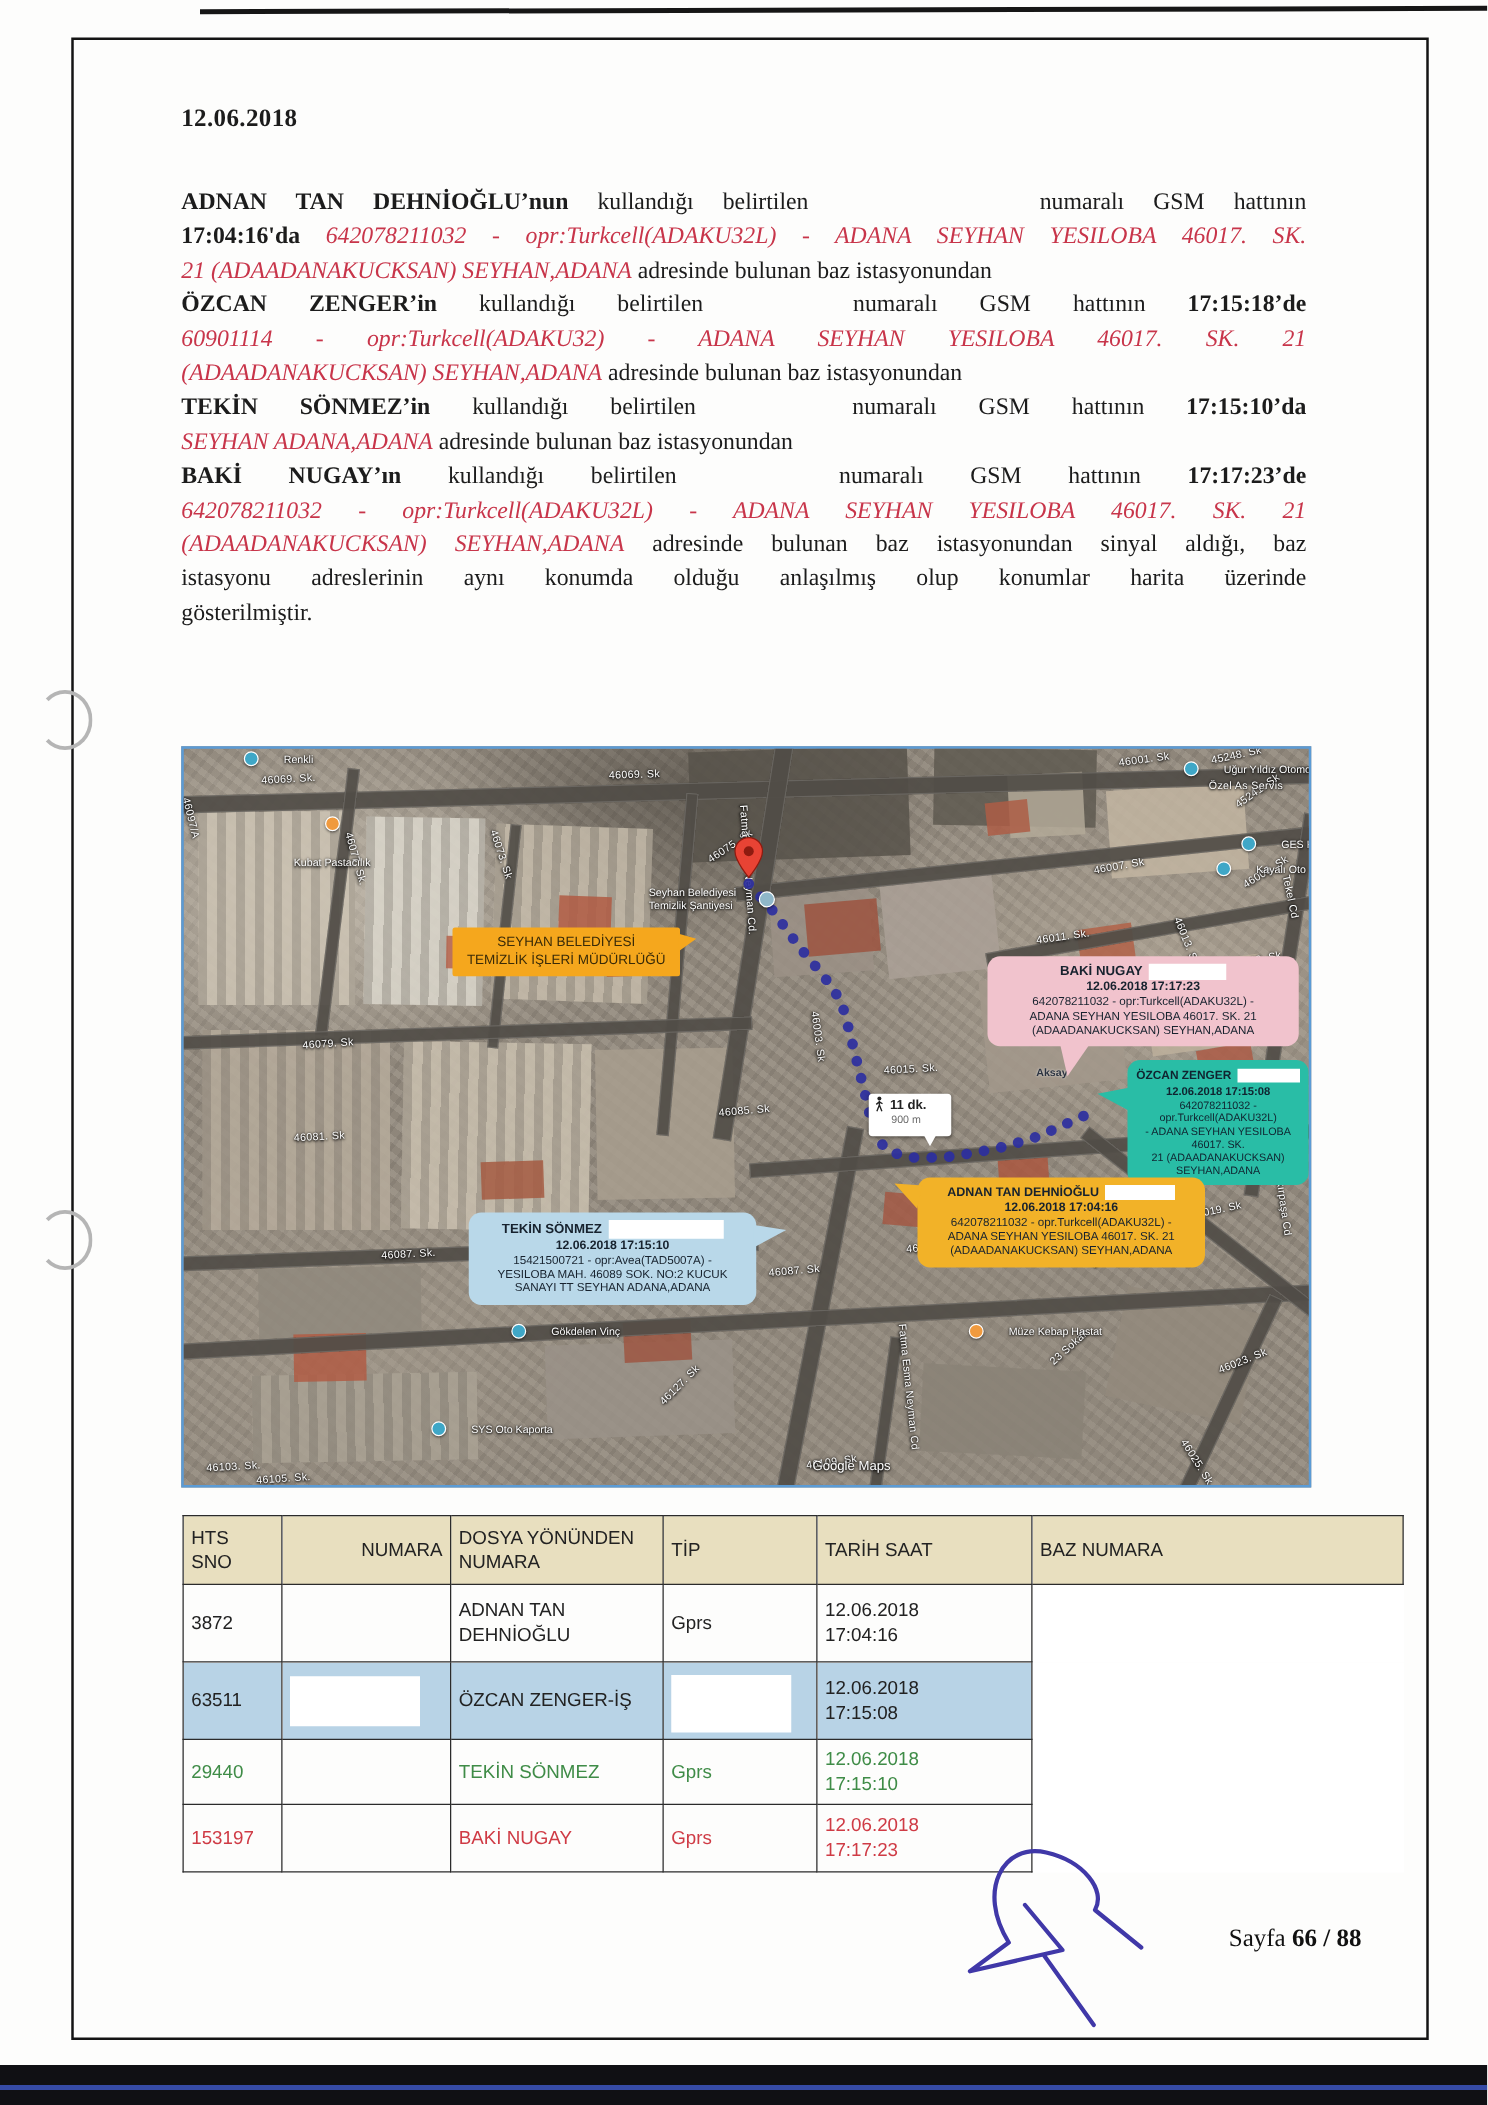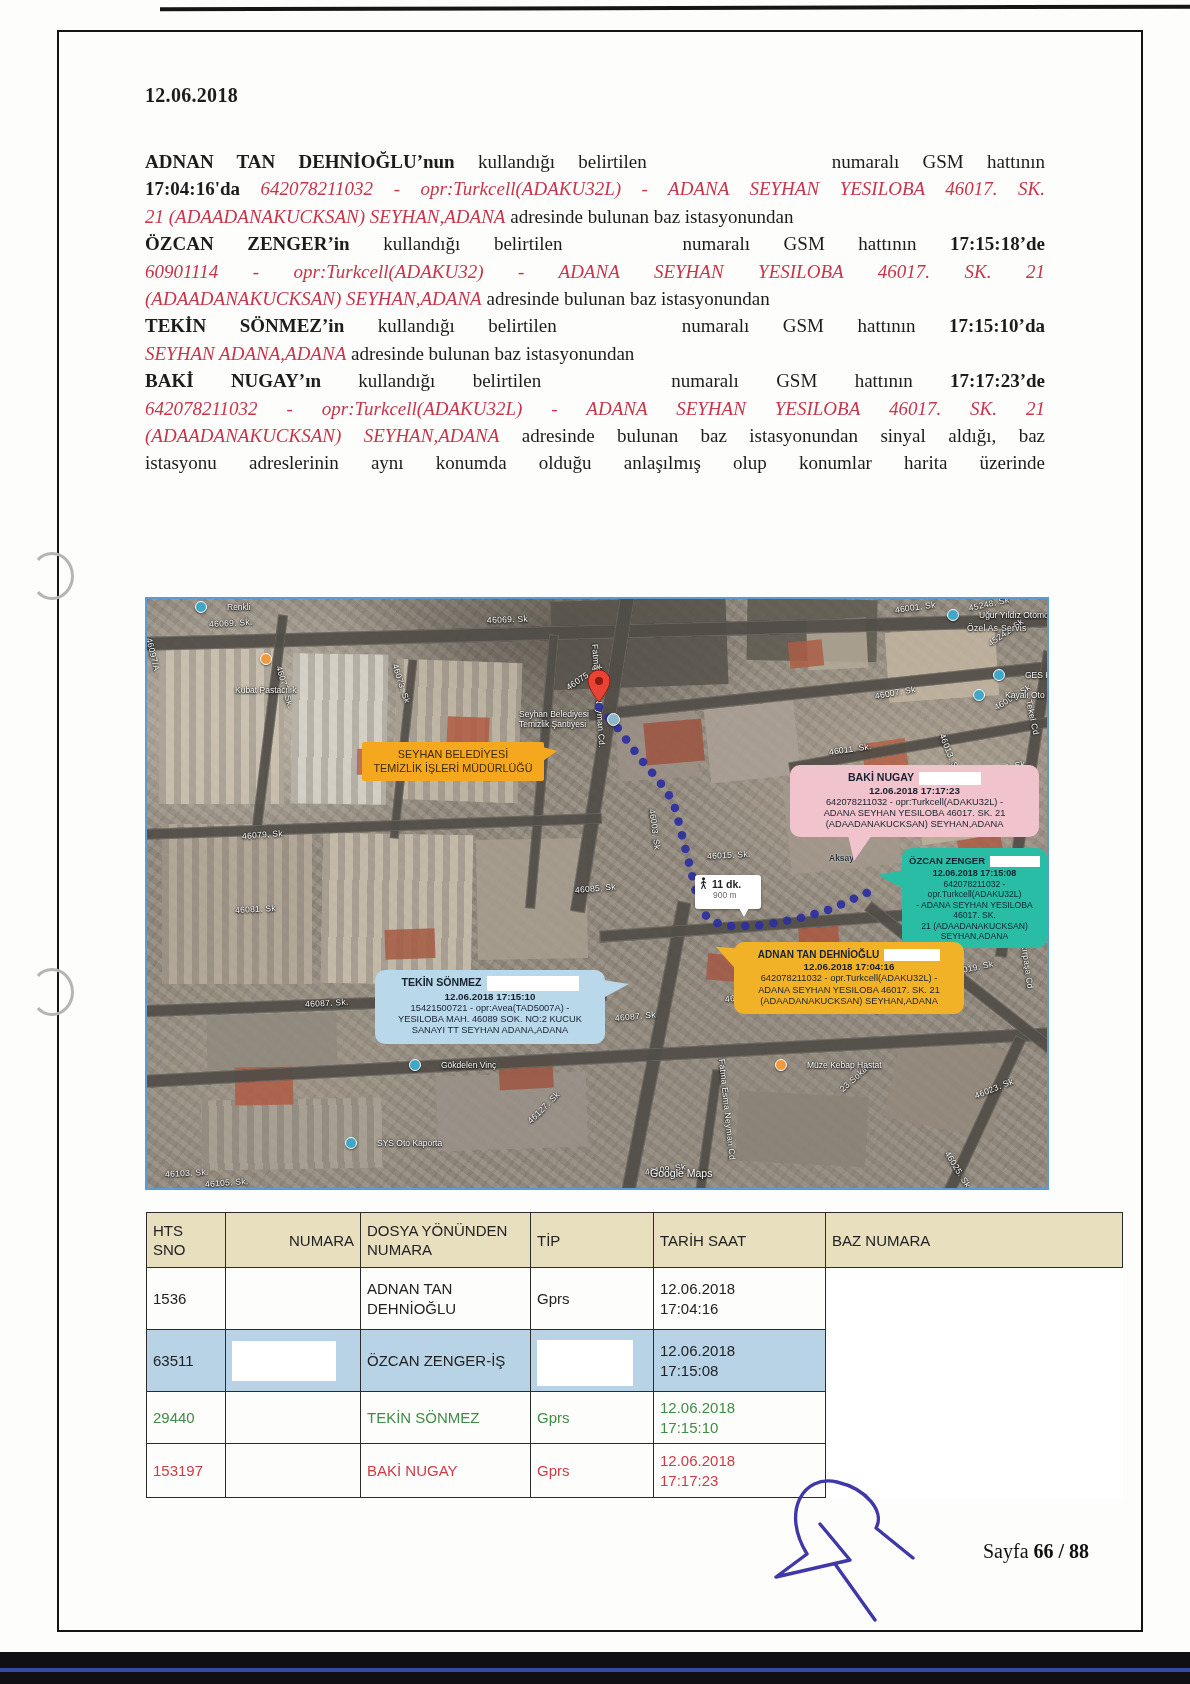--- a/index.html
+++ b/index.html
@@ -128,20 +128,21 @@
     <div class="pl"><span class="r">21 (ADAADANAKUCKSAN) SEYHAN,ADANA</span> <span>adresinde bulunan baz istasyonundan</span></div>
     <div class="pl j"><span class="b">ÖZCAN ZENGER’in</span> <span>kullandığı belirtilen</span><span class="gap g2"></span><span>numaralı GSM hattının</span> <span class="b">17:15:18’de</span></div>
     <div class="pl j"><span class="r">60901114 - opr:Turkcell(ADAKU32) - ADANA SEYHAN YESILOBA 46017. SK. 21</span></div>
     <div class="pl"><span class="r">(ADAADANAKUCKSAN) SEYHAN,ADANA</span> <span>adresinde bulunan baz istasyonundan</span></div>
     <div class="pl j"><span class="b">TEKİN SÖNMEZ’in</span> <span>kullandığı belirtilen</span><span class="gap g3"></span><span>numaralı GSM hattının</span> <span class="b">17:15:10’da</span></div>
     <div class="pl"><span class="r">SEYHAN ADANA,ADANA</span> <span>adresinde bulunan baz istasyonundan</span></div>
     <div class="pl j"><span class="b">BAKİ NUGAY’ın</span> <span>kullandığı belirtilen</span><span class="gap g4"></span><span>numaralı GSM hattının</span> <span class="b">17:17:23’de</span></div>
     <div class="pl j"><span class="r">642078211032 - opr:Turkcell(ADAKU32L) - ADANA SEYHAN YESILOBA 46017. SK. 21</span></div>
     <div class="pl j"><span class="r">(ADAADANAKUCKSAN) SEYHAN,ADANA</span> <span>adresinde bulunan baz istasyonundan sinyal aldığı, baz</span></div>
     <div class="pl j"><span>istasyonu adreslerinin aynı konumda olduğu anlaşılmış olup konumlar harita üzerinde</span></div>
+    <div class="pl"><span>gösterilmiştir.</span></div>
   </div>
 
   <div class="map">
     <div class="blds">
         <div class="bld" style="left: 405px; top: 0px; width: 175px; height: 88px; background-color: rgb(87, 82, 74); transform: rotate(-2deg); position: absolute;"></div>
         <div class="bld" style="left: 600px; top: 0px; width: 130px; height: 62px; background-color: rgb(94, 89, 80); transform: rotate(1deg); position: absolute;"></div>
         <div class="bld st" style="left: 12px; top: 50px; width: 125px; height: 155px; background-color: rgb(205, 196, 180); transform: rotate(0deg); position: absolute;"></div>
         <div class="bld st" style="left: 145px; top: 55px; width: 95px; height: 150px; background-color: rgb(220, 216, 205); transform: rotate(1deg); position: absolute;"></div>
         <div class="bld st" style="left: 248px; top: 62px; width: 125px; height: 140px; background-color: rgb(198, 188, 171); transform: rotate(2deg); position: absolute;"></div>
         <div class="bld st" style="left: 15px; top: 225px; width: 150px; height: 160px; background-color: rgb(183, 172, 156); transform: rotate(0deg); position: absolute;"></div>
@@ -341,21 +342,21 @@
         <th class="c1">HTS SNO</th>
         <th class="c2 numara">NUMARA</th>
         <th class="c3">DOSYA YÖNÜNDEN NUMARA</th>
         <th class="c4">TİP</th>
         <th class="c5">TARİH SAAT</th>
         <th class="baz">BAZ NUMARA</th>
       </tr>
     </thead>
     <tbody>
         <tr class="trow r-black">
-        <td class="c1">1536</td>
+        <td class="c1">3872</td>
         <td class="c2"></td>
         <td class="c3">ADNAN TAN DEHNİOĞLU</td>
         <td class="c4"><span>Gprs</span></td>
         <td class="c5">
             <div>12.06.2018</div>
             <div>17:04:16</div>
           </td>
         <td class="baz"></td>
       </tr>
         <tr class="trow r-blue">

